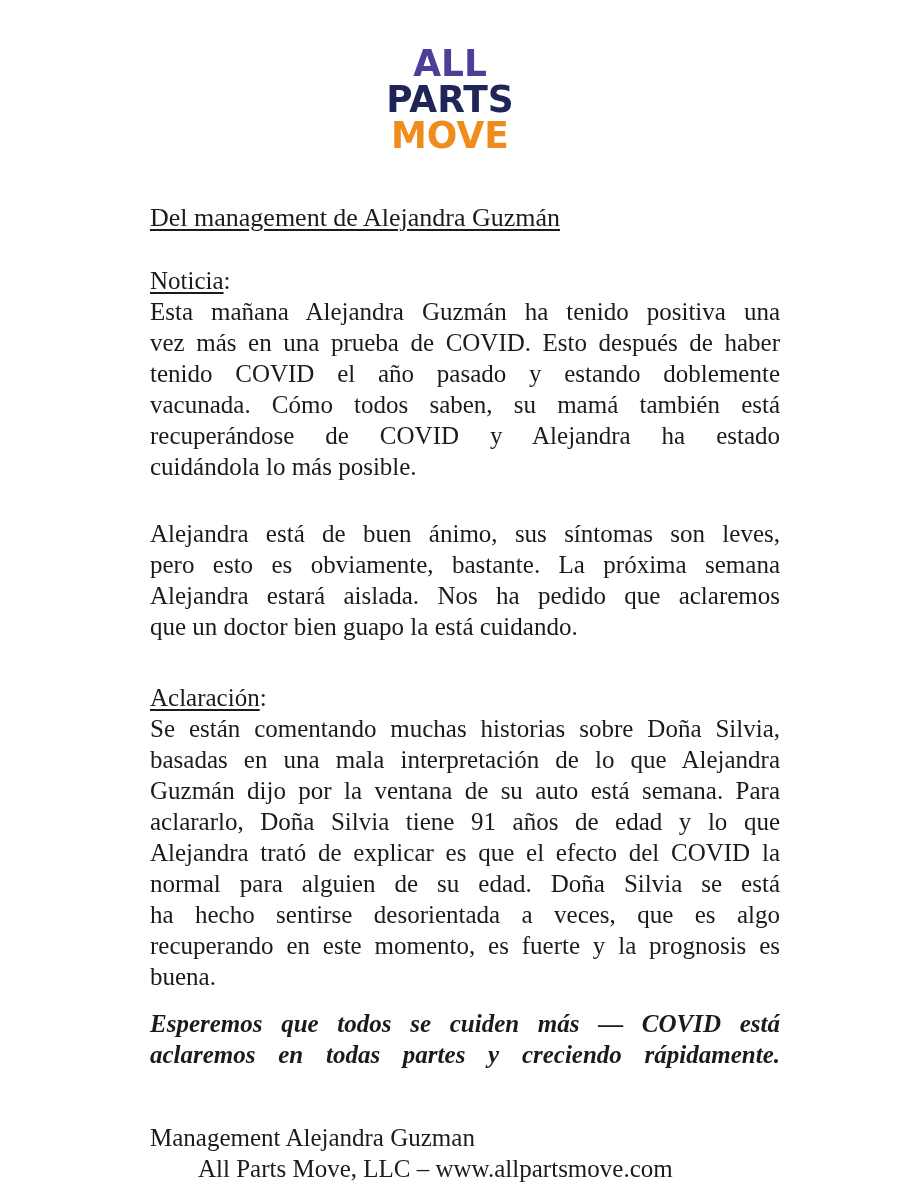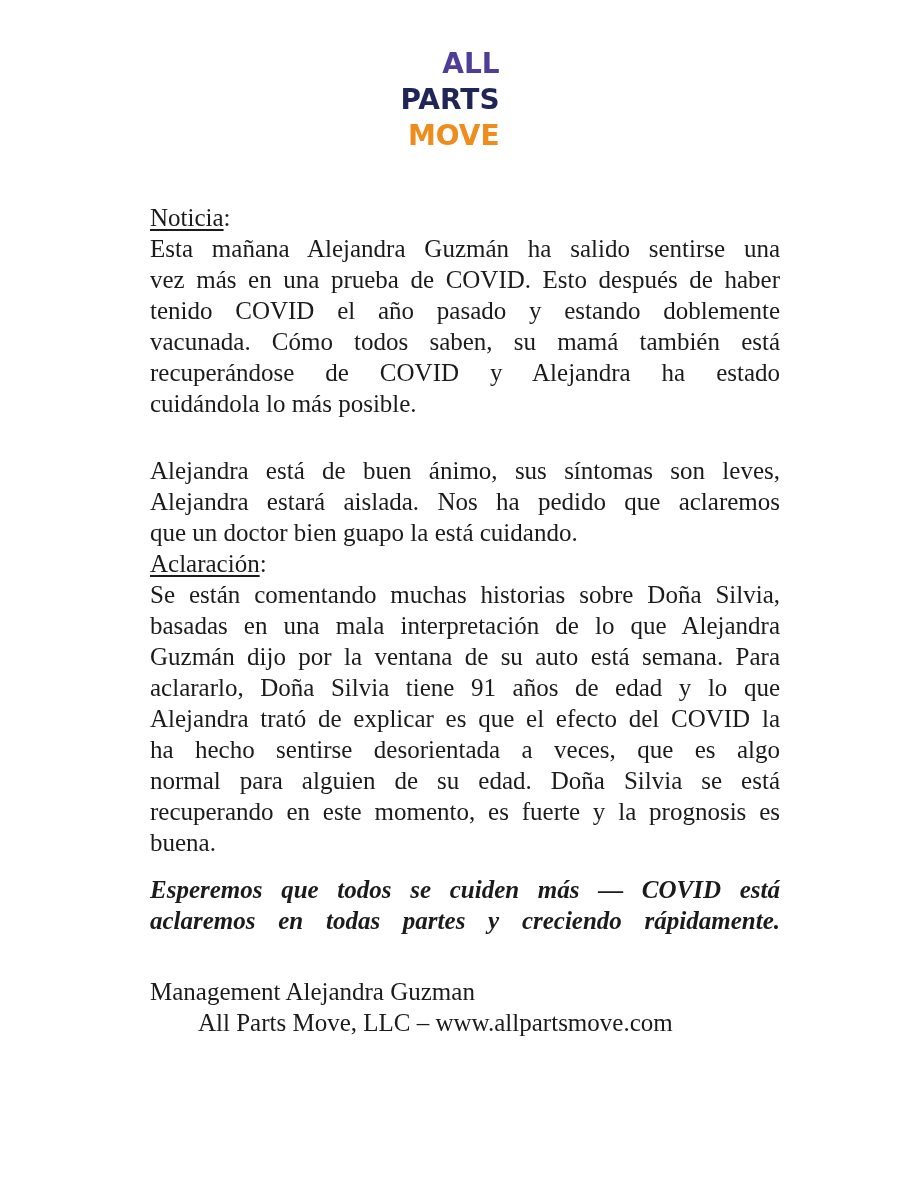--- a/index.html
+++ b/index.html
@@ -16,24 +16,24 @@
   }
   .page {
     width: 900px;
     height: 1200px;
     position: relative;
   }
   
   .logo {
     margin: 46px auto 0 auto;
     width: fit-content;
-    text-align: right;
+    text-align: center;
     font-family: "DejaVu Sans", sans-serif;
     font-weight: bold;
-    font-size: 28px;
+    font-size: 36px;
     line-height: 36px;
     letter-spacing: 0px;
   }
   .logo-line {
     display: block;
     transform: scaleY(1.03);
   }
   
   .content {
     width: 630px;
@@ -48,34 +48,34 @@
   }
   .title {
     font-size: 26px;
     margin-bottom: 32px;
   }
   .sec-heading {
     white-space: nowrap;
   }
   .para { margin: 0; }
   .para.gap-a { margin-bottom: 36px; }
-  .para.gap-b { }
+  .para.gap-b { margin-bottom: 40px; }
   .para.gap-c { margin-bottom: 16px; }
   .jline {
     white-space: nowrap;
     text-align: justify;
     text-align-last: justify;
   }
   .jline.last {
     text-align-last: left;
   }
   .emphasis {
     font-weight: bold;
     font-style: italic;
-    margin-bottom: 40px;
+    margin-bottom: 52px;
   }
   .sig-line1 {
     white-space: nowrap;
   }
   .sig-line2 {
     white-space: nowrap;
     font-weight: normal;
     padding-left: 48px;
   }
 </style>
@@ -85,52 +85,54 @@
 <div class="page">
 
   <div class="logo">
     <span class="logo-line" style="color: rgb(79, 62, 153);">ALL</span>
     <span class="logo-line" style="color: rgb(31, 37, 87);">PARTS</span>
     <span class="logo-line" style="color: rgb(240, 140, 27);">MOVE</span>
   </div>
 
   <div class="content">
 
+    <div class="title u">Del management de Alejandra Guzmán</div>
 
     <div class="sec-heading">
       <span class="u">Noticia</span><span>:</span>
     </div>
 
     <div class="para gap-a">
-      <div class="jline">Esta mañana Alejandra Guzmán ha salido sentirse una</div>
+      <div class="jline">Esta mañana Alejandra Guzmán ha tenido positiva una</div>
       <div class="jline">vez más en una prueba de COVID. Esto después de haber</div>
       <div class="jline">tenido COVID el año pasado y estando doblemente</div>
       <div class="jline">vacunada. Cómo todos saben, su mamá también está</div>
       <div class="jline">recuperándose de COVID y Alejandra ha estado</div>
       <div class="jline last">cuidándola lo más posible.</div>
     </div>
 
     <div class="para gap-b">
       <div class="jline">Alejandra está de buen ánimo, sus síntomas son leves,</div>
+      <div class="jline">pero esto es obviamente, bastante. La próxima semana</div>
       <div class="jline">Alejandra estará aislada. Nos ha pedido  que aclaremos</div>
       <div class="jline last">que un doctor bien guapo la está cuidando.</div>
     </div>
 
     <div class="sec-heading">
       <span class="u">Aclaración</span><span>:</span>
     </div>
 
     <div class="para gap-c">
       <div class="jline">Se están comentando muchas historias sobre Doña Silvia,</div>
       <div class="jline">basadas en una mala interpretación de lo que Alejandra</div>
       <div class="jline">Guzmán dijo por la ventana de su auto está semana. Para</div>
       <div class="jline">aclararlo, Doña Silvia tiene 91 años de edad y lo que</div>
       <div class="jline">Alejandra trató de explicar es que el efecto del COVID la</div>
+      <div class="jline">normal para alguien de su edad. Doña Silvia se está</div>
       <div class="jline">ha hecho sentirse desorientada a veces, que es algo</div>
-      <div class="jline">normal para alguien de su edad. Doña Silvia se está</div>
       <div class="jline">recuperando en este momento, es fuerte y la prognosis es</div>
       <div class="jline last">buena.</div>
     </div>
 
     <div class="para emphasis">
       <div class="jline">Esperemos que todos se cuiden más — COVID está</div>
       <div class="jline">aclaremos en todas partes y creciendo rápidamente.</div>
     </div>
 
     <div class="sig-line1">Management Alejandra Guzman</div>

